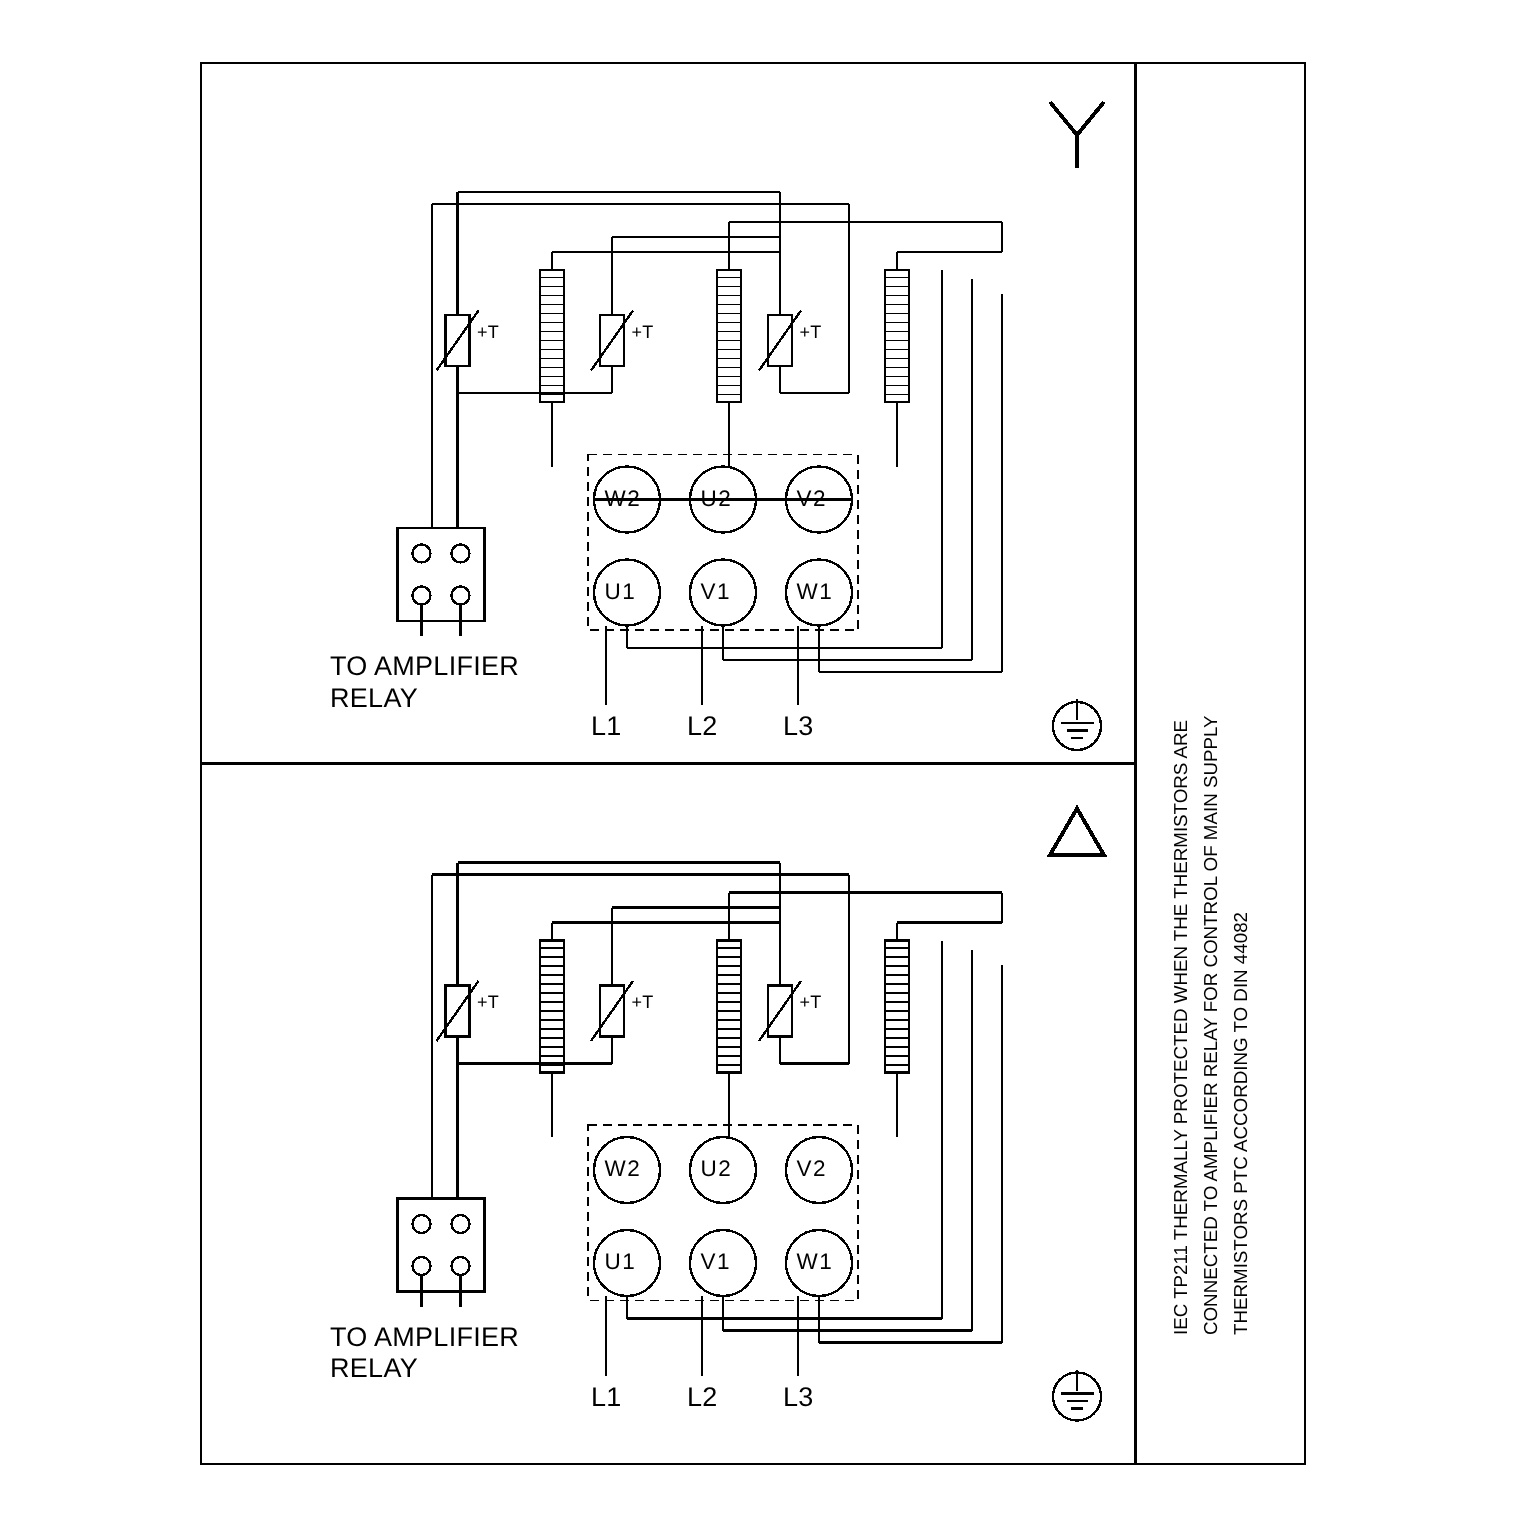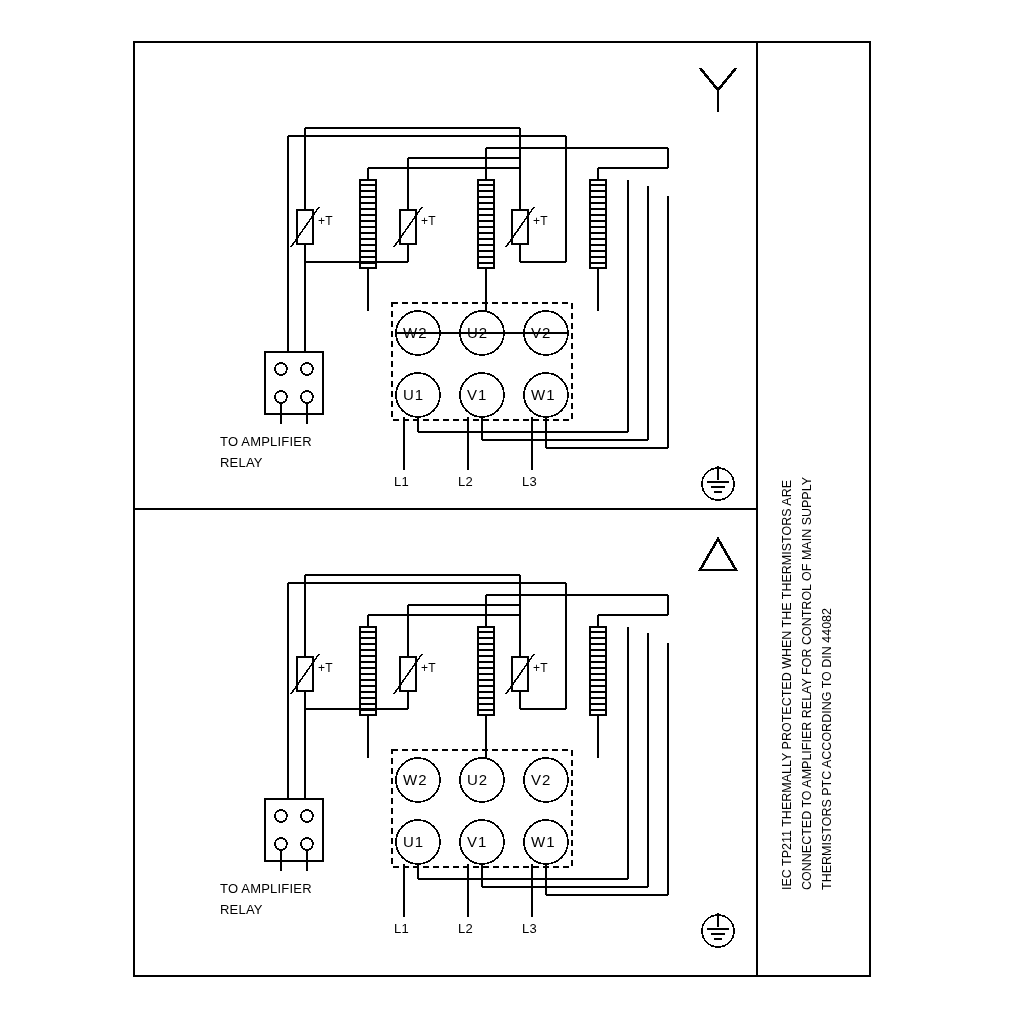--- a/index.html
+++ b/index.html
@@ -23,21 +23,21 @@
   }
   svg.diagram {
     position: absolute;
     left: 0; top: 0;
     width: 1024px;
     height: 1024px;
   }
   .lbl {
     position: absolute;
     font-family: "Liberation Sans", sans-serif;
-    font-size: 13px;
+    font-size: 18px;
     letter-spacing: 0.2px;
     white-space: nowrap;
     color: #000;
   }
   .lbl.small { font-size: 12px; }
   .lbl.term { font-size: 15px; letter-spacing: 1px; }
   .note {
     position: absolute;
     font-family: "Liberation Sans", sans-serif;
     font-size: 12.5px;

